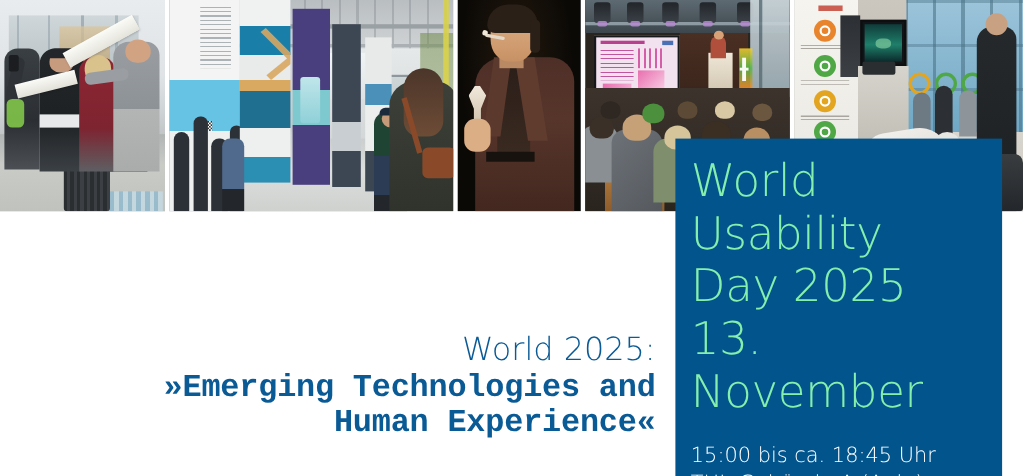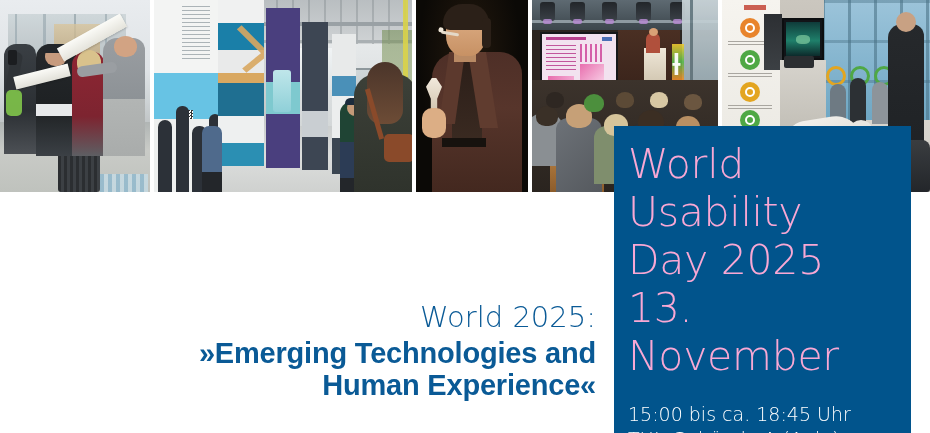--- a/index.html
+++ b/index.html
@@ -548,21 +548,21 @@
 
   
   #info-panel{
     position:absolute;left:614px;top:126px;width:297px;height:307px;
     background:#01548C;
     box-sizing:border-box;
     padding:14px 0 0 14px;
     z-index:5;
   }
   #event-title{
-    color:#f9a8d4;
+    color:#86efac;
     font-family:"DejaVu Sans",sans-serif;
     font-weight:300;
     font-size:41px;
     line-height:48px;
     letter-spacing:-0.3px;
     white-space:pre-line;
     margin:0;
   }
   #event-meta{
     color:#ffffff;
@@ -582,21 +582,21 @@
   #motto-label{
     color:#0A5A96;
     font-family:"DejaVu Sans",sans-serif;
     font-weight:300;
     font-size:29px;
     line-height:34px;
     margin:0;
   }
   #motto-text{
     color:#0A5A96;
-    font-family:Liberation Sans, sans-serif;
+    font-family:Liberation Mono, monospace;
     font-weight:700;
     font-size:29px;
     line-height:32px;
     white-space:pre-line;
     margin:3px 0 0 0;
     letter-spacing:-0.2px;
   }
 </style>
 </head>
 <body>

